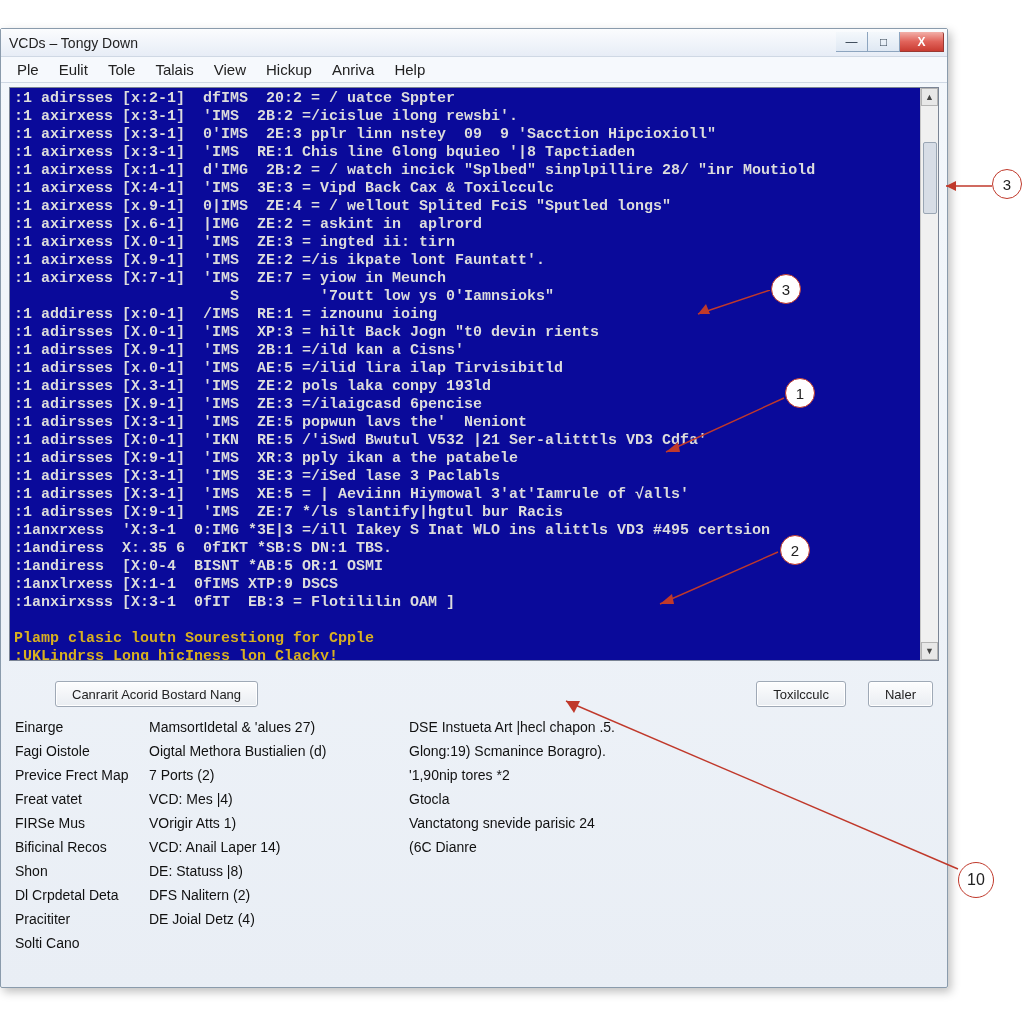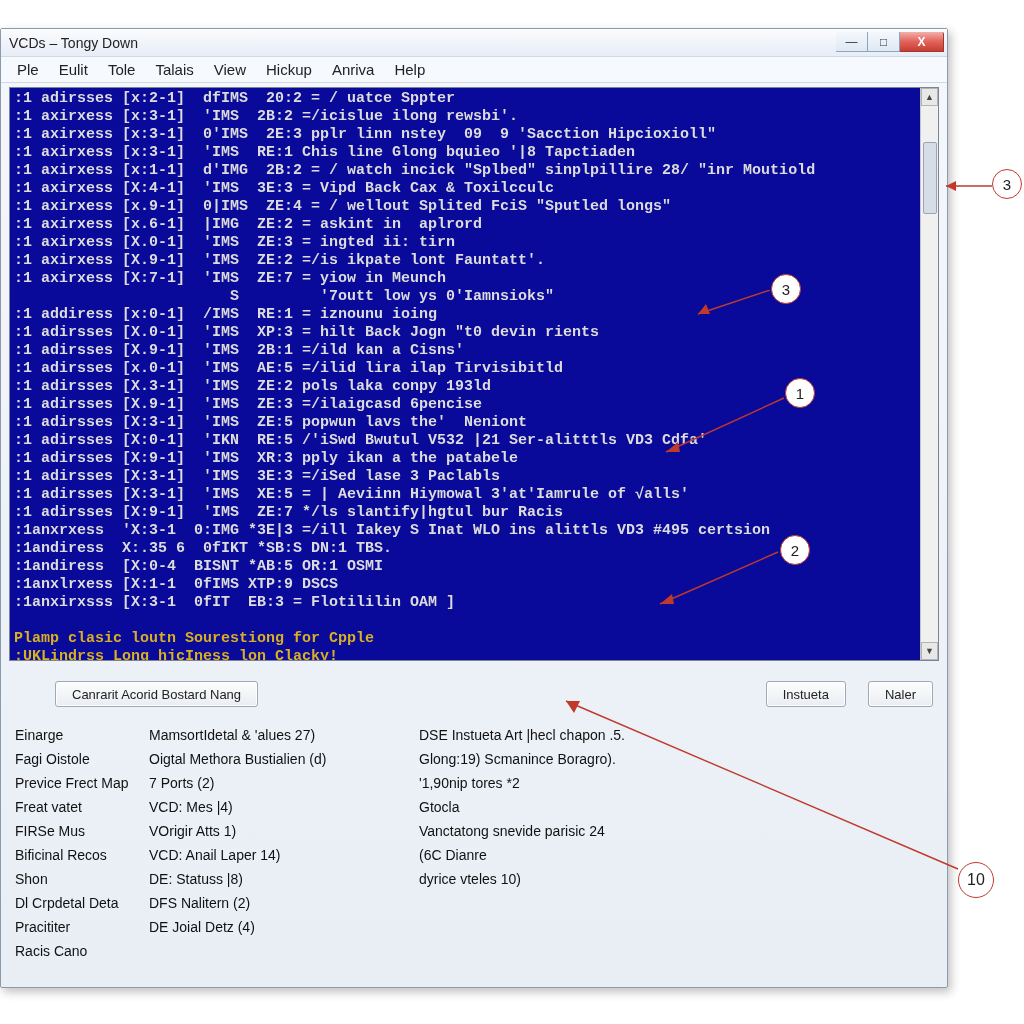--- a/index.html
+++ b/index.html
@@ -109,22 +109,22 @@
   .btn {
     height:26px; padding:0 16px;
     font-size:13px; color:#222;
     background: linear-gradient(#fdfdfe,#e9edf2);
     border:1px solid #9fa9b6;
     border-radius:3px;
     box-shadow: inset 0 0 0 1px #fff;
   }
   .spacer { flex:1; }
   .stats {
-    margin:16px 14px 0 14px;
-    display:flex; gap:28px;
+    margin:8px 14px 0 14px;
+    display:flex; gap:18px;
     font-size:14px; color:#111;
   }
   .col-r      { flex:1; }
   .row { display:flex; line-height:24px; }
   .row .k { width:134px; }
   .row .v { }
   .callout {
     position:absolute;
     width:30px; height:30px;
     border:1.5px solid #c0392b;
@@ -206,21 +206,21 @@
     <div class="scrollbar">
       <div class="scroll-up">▲</div>
       <div class="scroll-thumb"></div>
       <div class="scroll-down">▼</div>
     </div>
   </div>
 
   <div class="button-row">
     <button class="btn">Canrarit Acorid Bostard Nang</button>
     <div class="spacer"></div>
-    <button class="btn">Instueta</button>
+    <button class="btn">Toxilcculc</button>
     <div style="width:22px"></div>
     <button class="btn">Naler</button>
   </div>
 
   <div class="stats">
     <div id="stats-left" style="width:376px;">
         <div class="row">
           <div class="k">Einarge</div>
           <div class="v">MamsortIdetal &amp; 'alues 27)</div>
         </div>
@@ -250,32 +250,31 @@
         </div>
         <div class="row">
           <div class="k">Dl Crpdetal Deta</div>
           <div class="v">DFS Nalitern (2)</div>
         </div>
         <div class="row">
           <div class="k">Pracititer</div>
           <div class="v">DE Joial Detz (4)</div>
         </div>
         <div class="row">
-          <div class="k">Racis Cano</div>
+          <div class="k">Solti Cano</div>
           <div class="v"></div>
         </div>
       </div>
     <div class="col-r" id="stats-right">
         <div class="row">DSE Instueta Art |hecl chapon  .5.</div>
         <div class="row">Glong:19) Scmanince Boragro).</div>
         <div class="row">'1,90nip tores *2</div>
         <div class="row">Gtocla</div>
         <div class="row">Vanctatong snevide parisic 24</div>
         <div class="row">(6C Dianre</div>
-        <div class="row">dyrice vteles 10)</div>
       </div>
   </div>
 </div>
 
 <div class="callout" style="left:771px; top:274px;">
     <span>3</span>
   </div>
 <div class="callout" style="left:992px; top:169px;">
     <span>3</span>
   </div>

